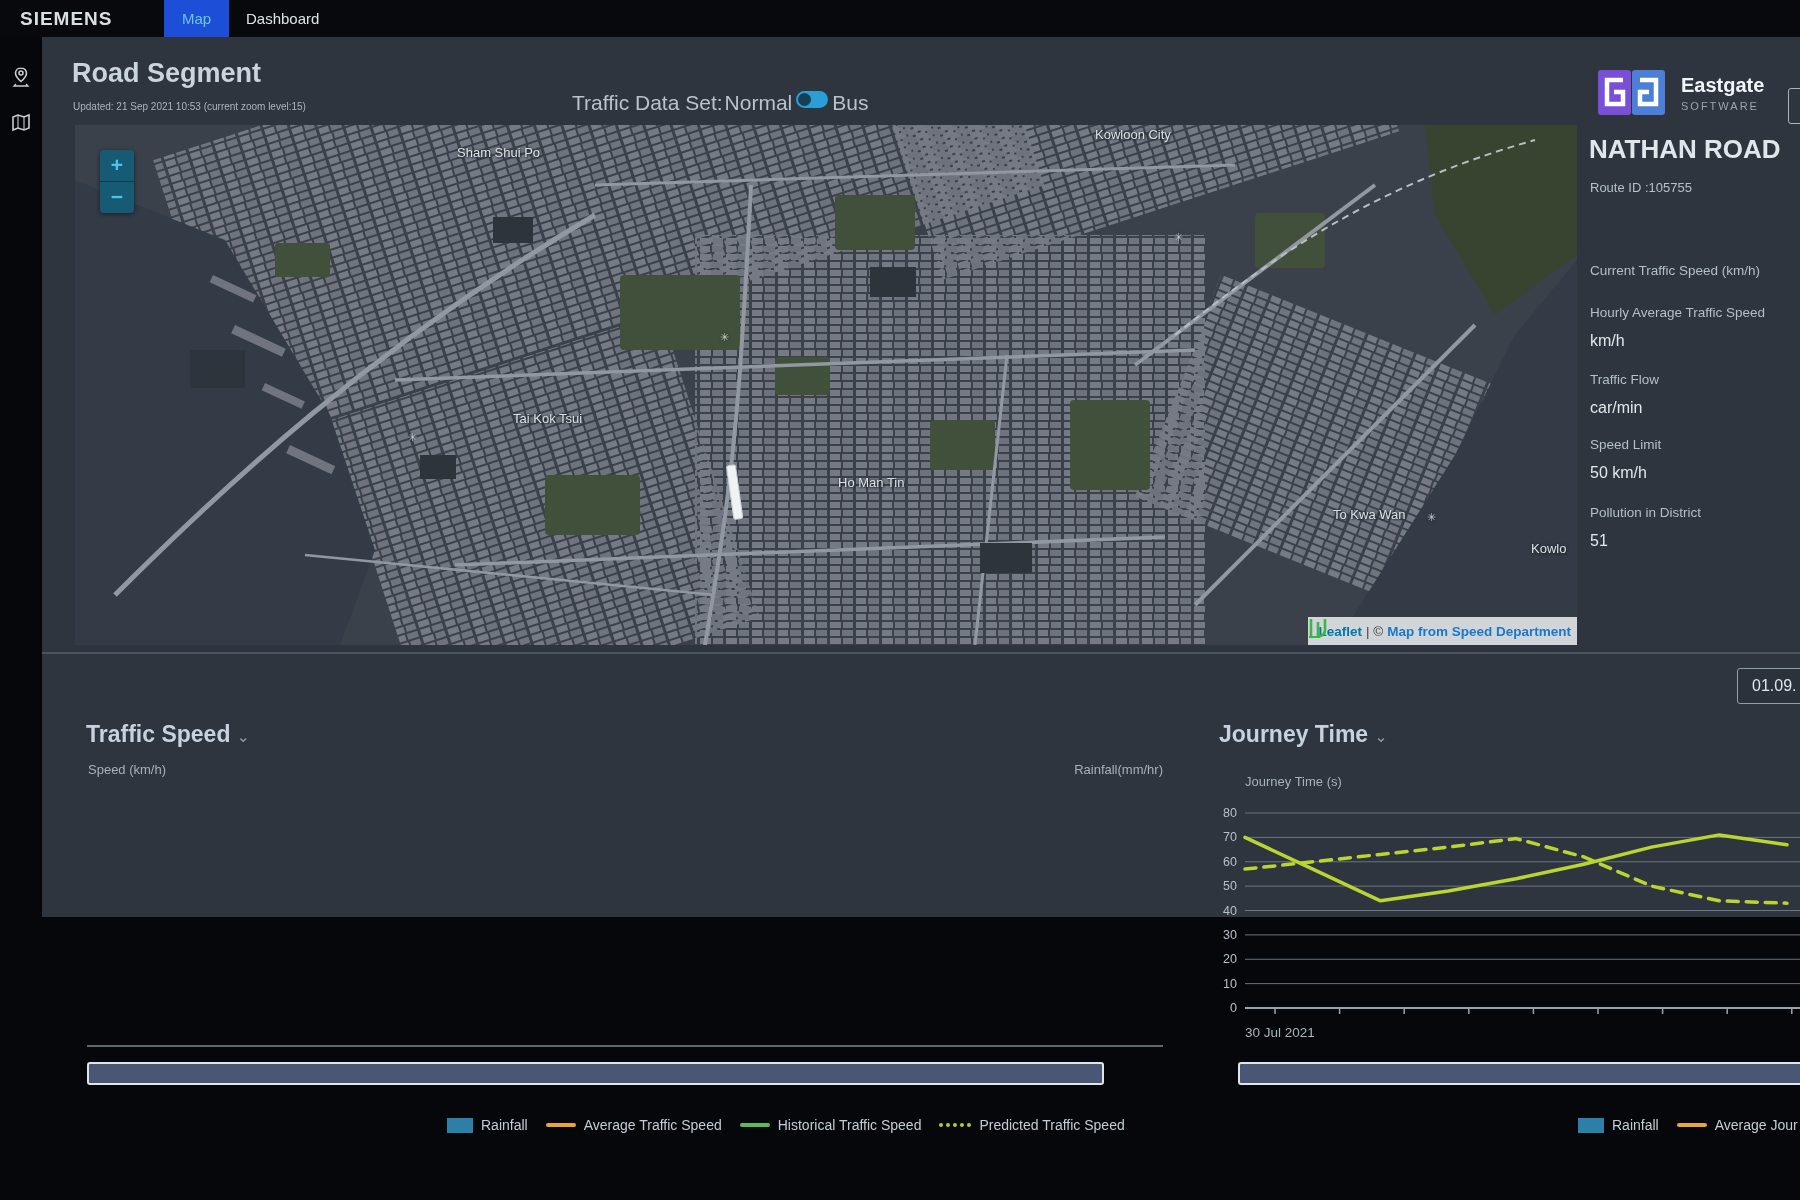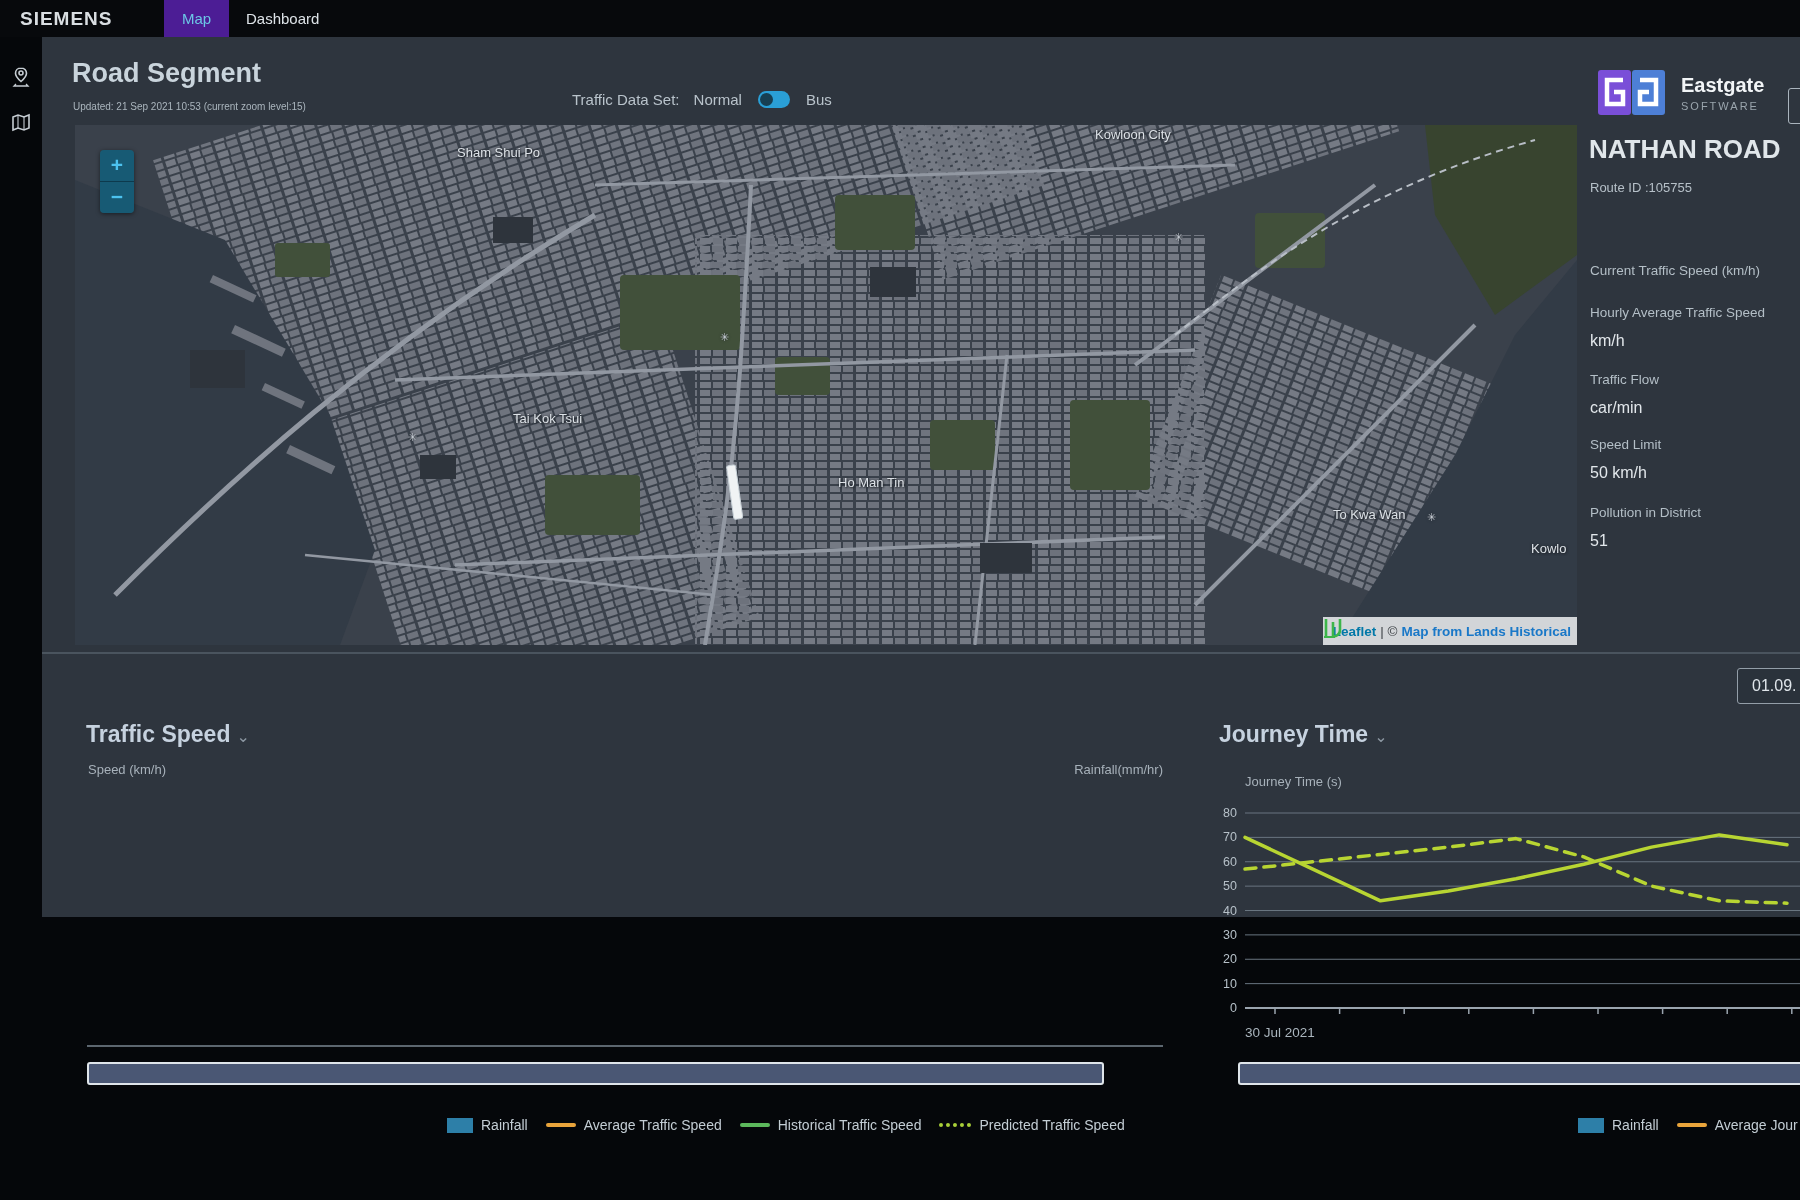--- a/index.html
+++ b/index.html
@@ -4,34 +4,34 @@
 <style>
   html,body{margin:0;padding:0;background:#000;}
   body{width:1800px;height:1200px;overflow:hidden;font-family:"Liberation Sans",sans-serif;}
   #app{position:relative;width:1800px;height:1200px;background:#05070a;overflow:hidden;}
   .abs{position:absolute;}
 
   
   #topbar{left:0;top:0;width:1800px;height:37px;background:#07090c;}
   #brand{left:20px;top:8px;font-size:19px;font-weight:bold;letter-spacing:1px;color:#d9dee2;}
   .tab{top:0;height:37px;line-height:37px;text-align:center;font-size:15px;color:#dde3e8;padding:0 18px;cursor:pointer;}
-  .tab.active{background:#4c1d95;color:#6cc7e6;}
+  .tab.active{background:#1d4ed8;color:#6cc7e6;}
   #tab-map{left:164px;}
   #tab-dashboard{left:228px;}
 
   
   #sidebar{left:0;top:37px;width:42px;height:1163px;background:#05070a;}
   .side-icon{left:9px;width:24px;height:24px;color:#c6cdd3;}
 
   
   #main{left:42px;top:37px;width:1758px;height:880px;background:#2e353e;}
   
   #page-title{left:30px;top:21px;font-size:27px;font-weight:bold;color:#c9d4dc;}
   #updated{left:31px;top:64px;font-size:10px;color:#aab5bd;}
-  #dataset-row{left:530px;top:54px;font-size:15px;color:#b9c3cb;display:flex;align-items:flex-start;gap:16px;}
+  #dataset-row{left:530px;top:54px;font-size:21px;color:#b9c3cb;display:flex;align-items:flex-start;gap:4px;}
   #toggle{width:32px;height:17px;border-radius:9px;background:#2a9fd6;position:relative;cursor:pointer;}
   #toggle .knob{position:absolute;left:2px;top:2px;width:13px;height:13px;border-radius:50%;background:#173f52;}
   #search-box{left:1255px;top:49px;width:280px;height:34px;border:1.5px solid #5f6a73;border-radius:4px;background:#2a323b;display:flex;align-items:center;}
   #search-input{flex:1;background:transparent;border:none;outline:none;color:#dfe5ea;font-size:15px;padding:0 10px;font-family:"Liberation Sans",sans-serif;}
   #search-input::placeholder{color:#97a2ab;}
   #search-icon{width:30px;color:#aab5bd;font-size:17px;}
   #eg-logo{left:1556px;top:33px;display:flex;align-items:center;gap:16px;}
   .eg-sq{width:33px;height:45px;border-radius:3px;}
   #eg-text .n{font-size:20px;font-weight:bold;color:#f2f5f7;}
   #eg-text .s{font-size:11px;letter-spacing:2px;color:#9aa5ad;margin-top:3px;}
@@ -234,21 +234,21 @@
         </div>
 
       <div id="zoomctl">
         <div class="zbtn" id="zoom-in">+</div>
         <div class="zbtn" id="zoom-out">−</div>
       </div>
 
       <div id="attribution">
         <span class="lf">Leaflet</span>
         <span class="sep">| ©</span>
-        <span class="src">Map from Lands Historical</span>
+        <span class="src">Map from Speed Department</span>
         <svg width="20" height="22" viewBox="0 0 20 22">
           <path d="M3,2 V19 M10,5 V19 M17,2 V13 M17,13 C17,18 12,20 10,19" stroke="#3cb54a" stroke-width="2.6" fill="none"></path>
           <path d="M1,20 H12" stroke="#3cb54a" stroke-width="2" fill="none"></path>
         </svg>
       </div>
     </div>
 
     <div class="abs" id="road-name">NATHAN ROAD</div>
     <div class="abs" id="route-id">Route ID :105755</div>
     <div id="metrics">

